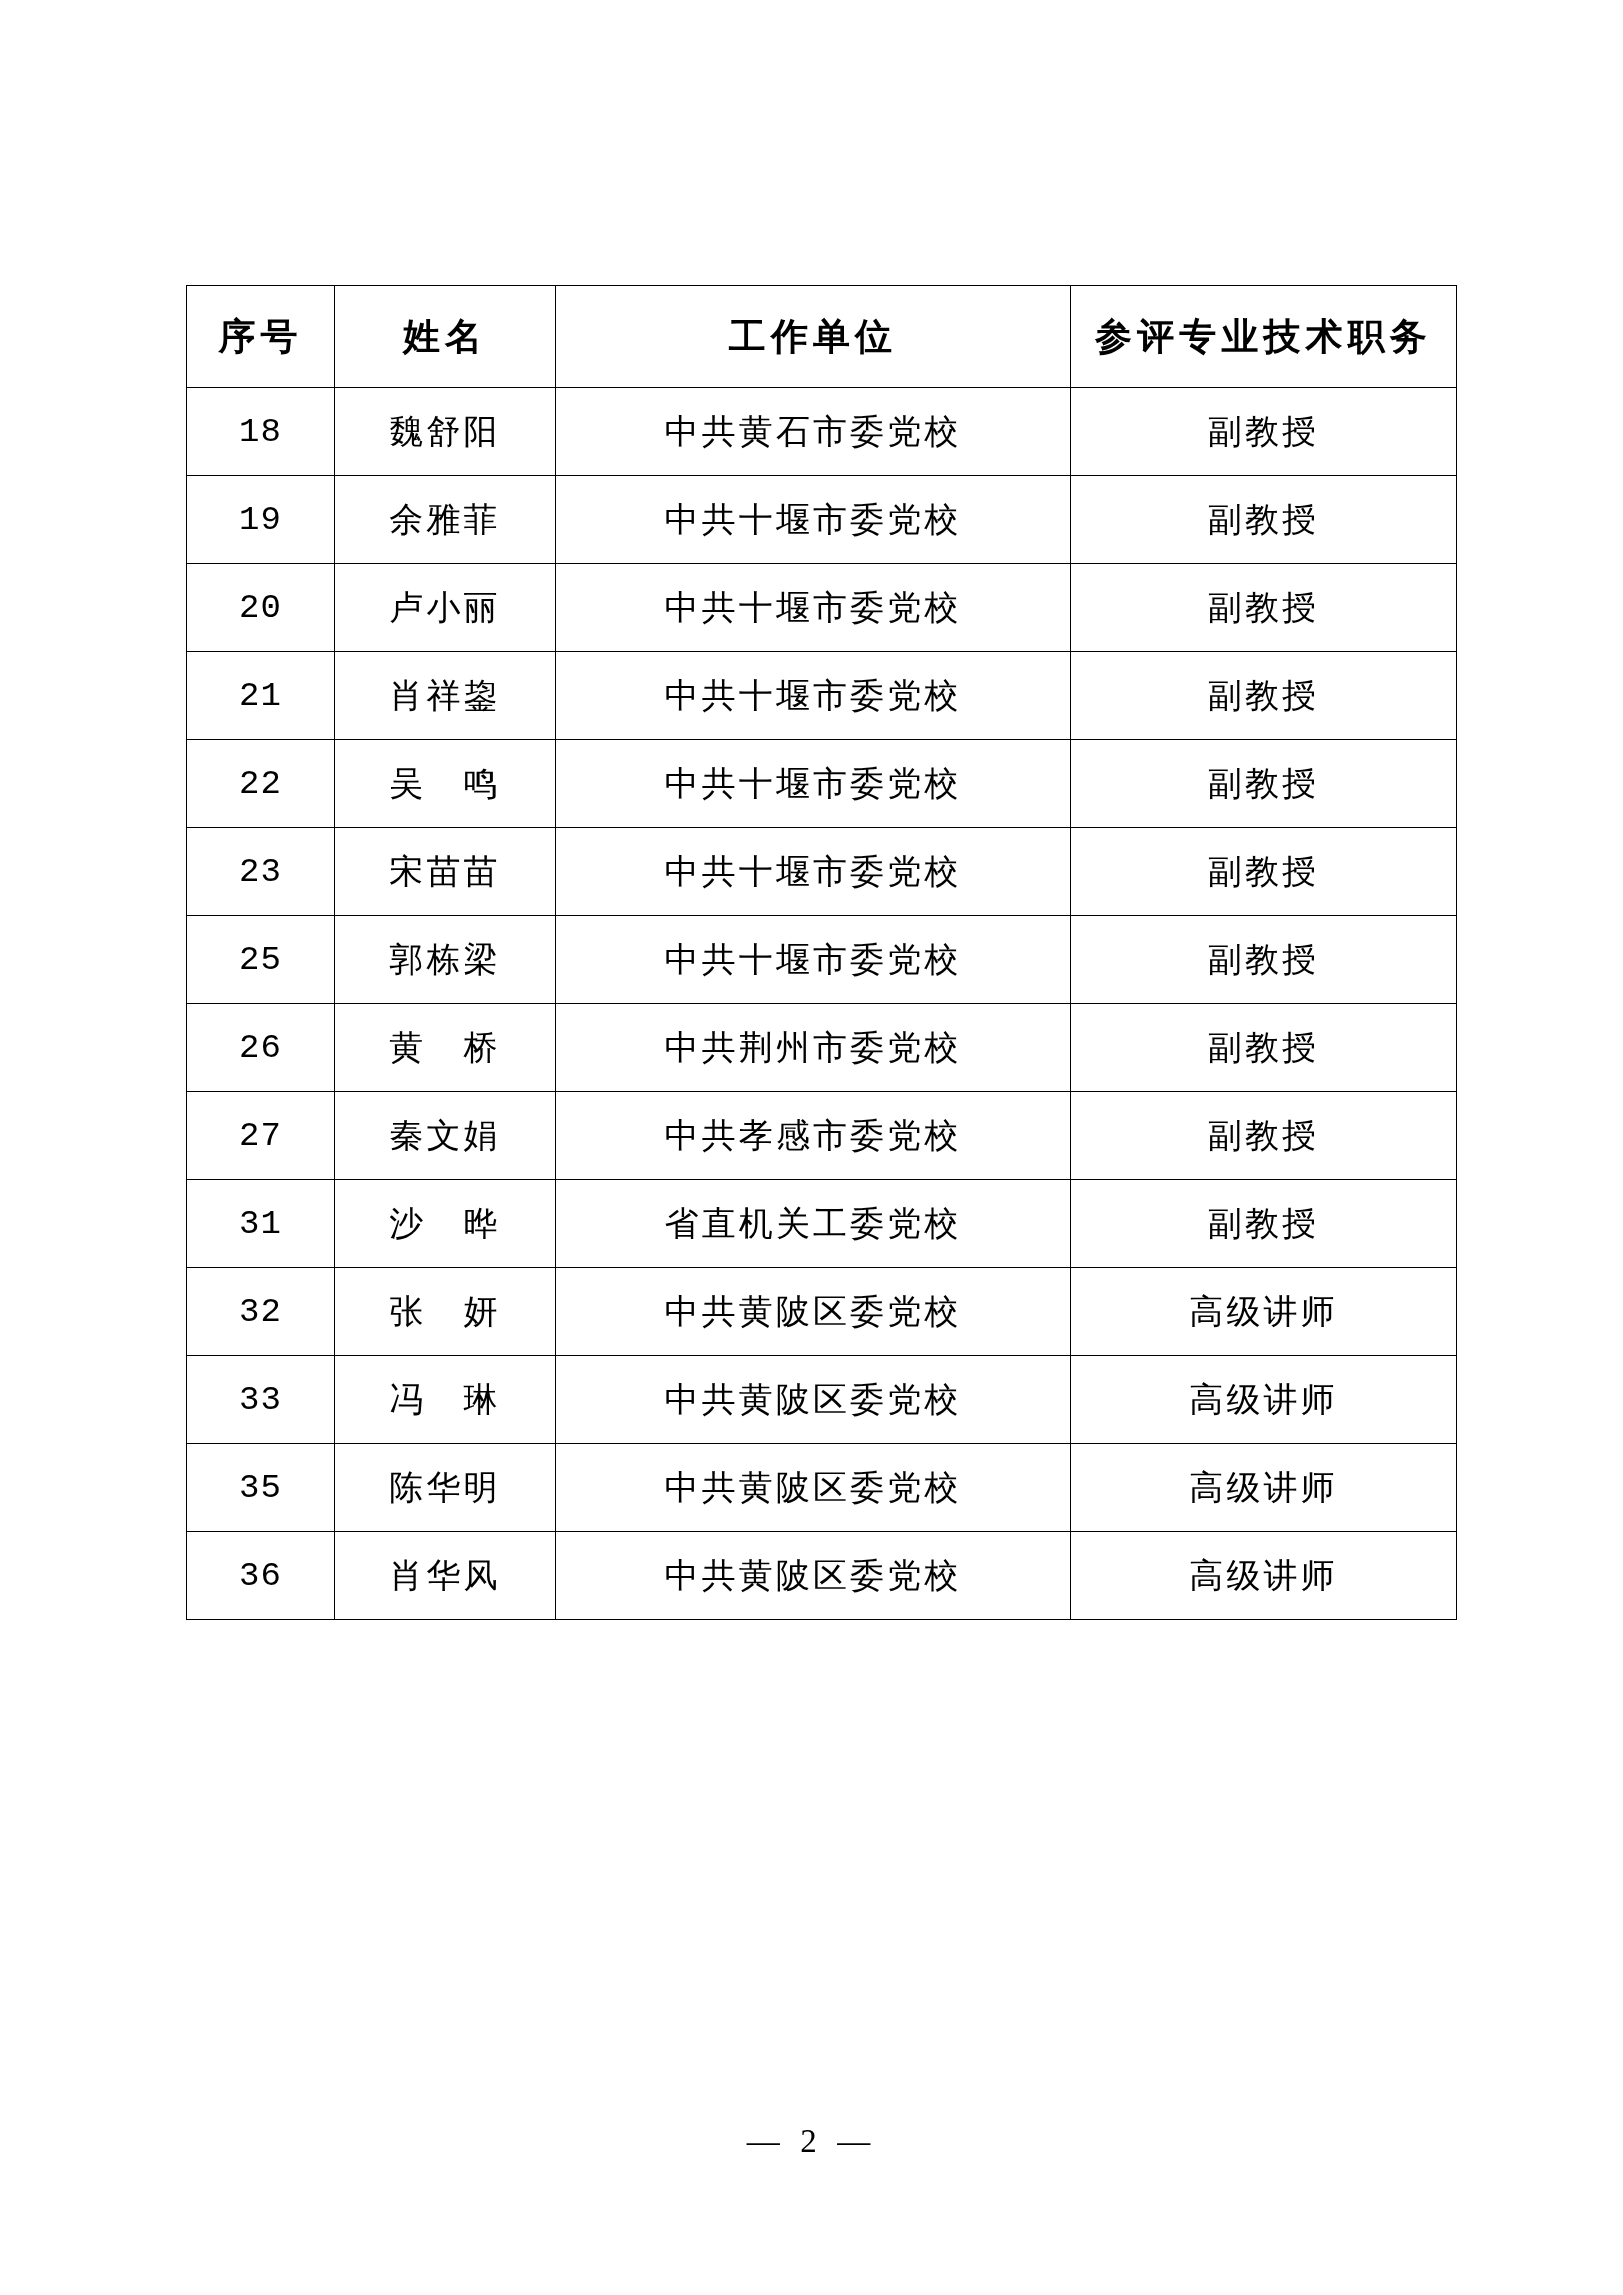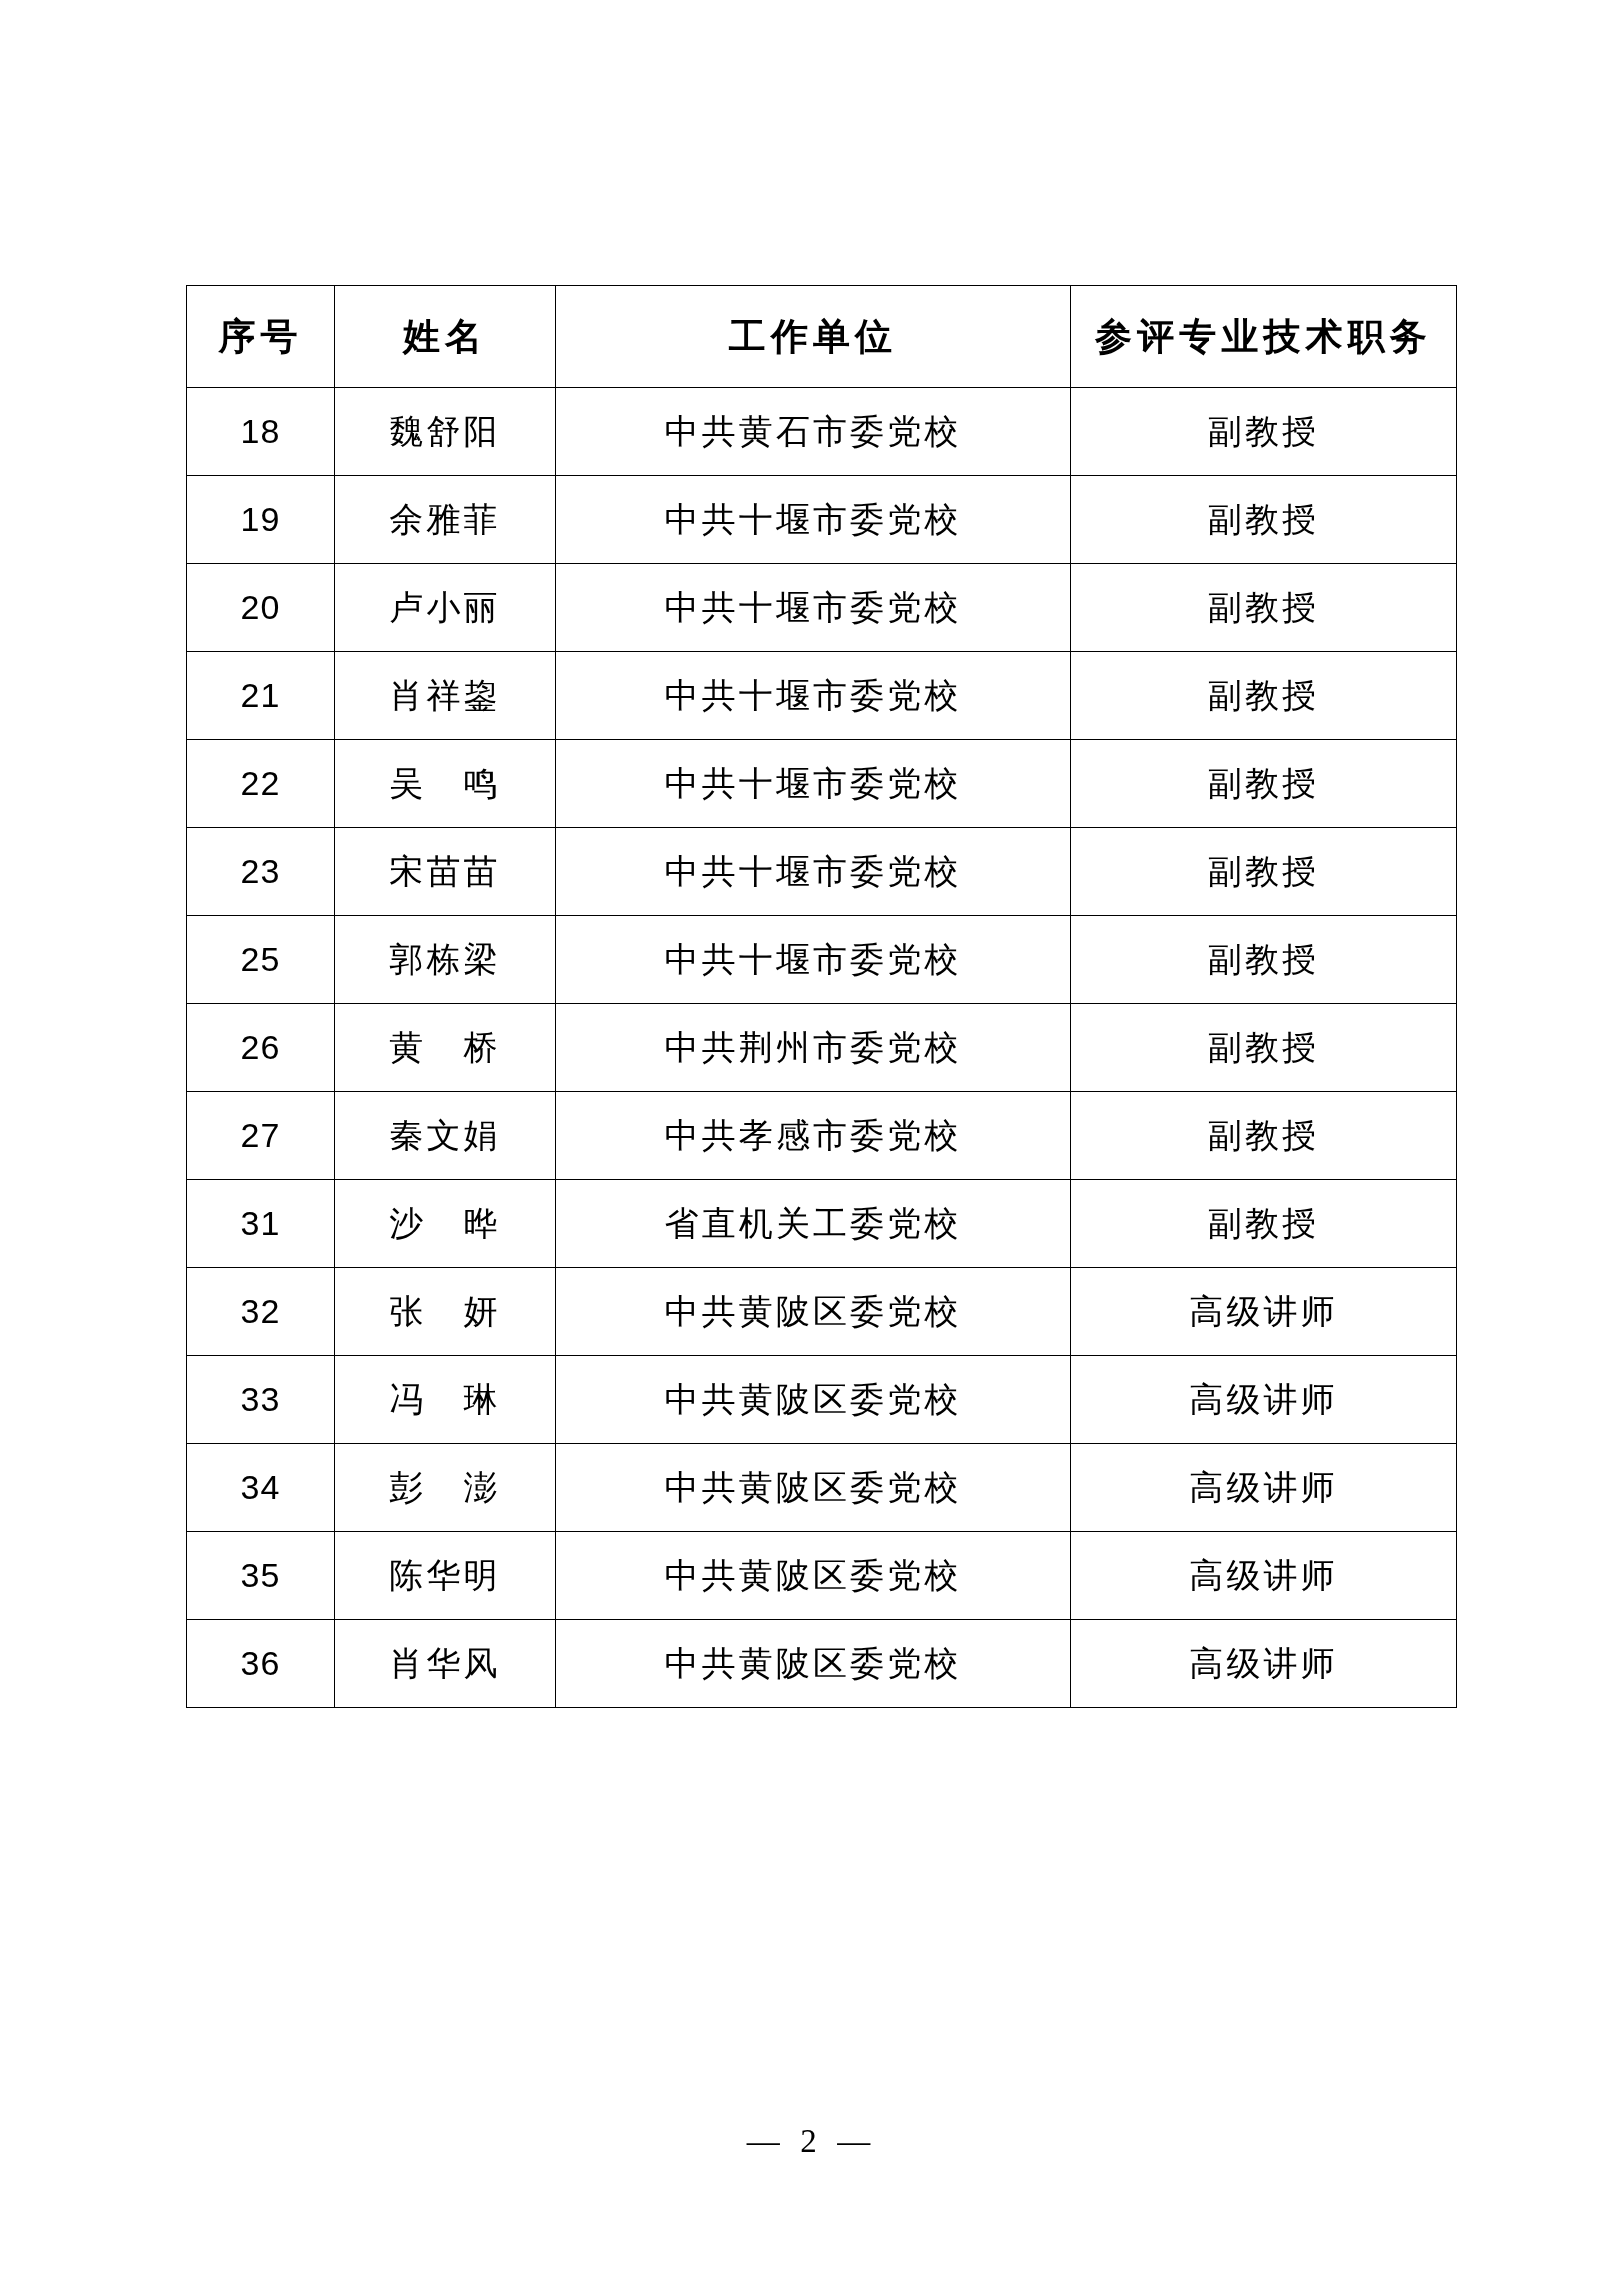--- a/index.html
+++ b/index.html
@@ -51,21 +51,21 @@
   table.roster td {
     height: 87px;
     font-size: 34px;
   }
   td.cjk {
     letter-spacing: 3.1px;
     font-weight: normal;
   }
   td.num {
     letter-spacing: 1px;
-    font-family: Liberation Sans, sans-serif;
+    font-family: Liberation Mono, monospace;
   }
   .footer {
     position: absolute;
     left: 0;
     width: 1623px;
     top: 2123px;
     text-align: center;
     font-size: 33px;
     letter-spacing: 6.1px;
     font-family: "Liberation Serif", serif;
@@ -158,26 +158,20 @@
           <td class="cjk">中共黄陂区委党校</td>
           <td class="cjk">高级讲师</td>
         </tr>
         <tr>
           <td class="num">33</td>
           <td class="cjk">冯　琳</td>
           <td class="cjk">中共黄陂区委党校</td>
           <td class="cjk">高级讲师</td>
         </tr>
         <tr>
-          <td class="num">34</td>
-          <td class="cjk">彭　澎</td>
-          <td class="cjk">中共黄陂区委党校</td>
-          <td class="cjk">高级讲师</td>
-        </tr>
-        <tr>
           <td class="num">35</td>
           <td class="cjk">陈华明</td>
           <td class="cjk">中共黄陂区委党校</td>
           <td class="cjk">高级讲师</td>
         </tr>
         <tr>
           <td class="num">36</td>
           <td class="cjk">肖华风</td>
           <td class="cjk">中共黄陂区委党校</td>
           <td class="cjk">高级讲师</td>

